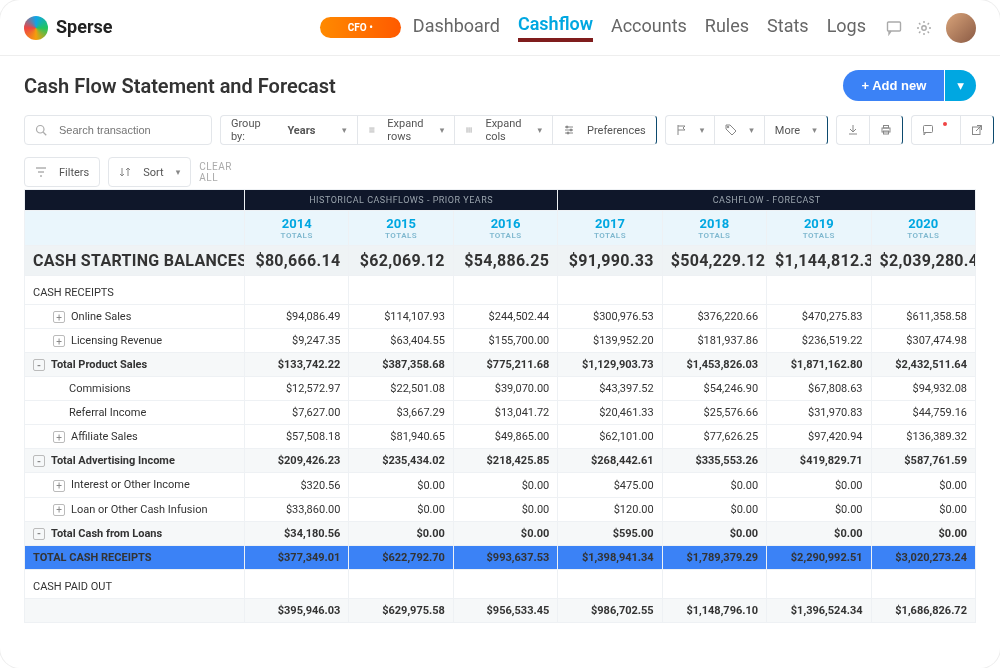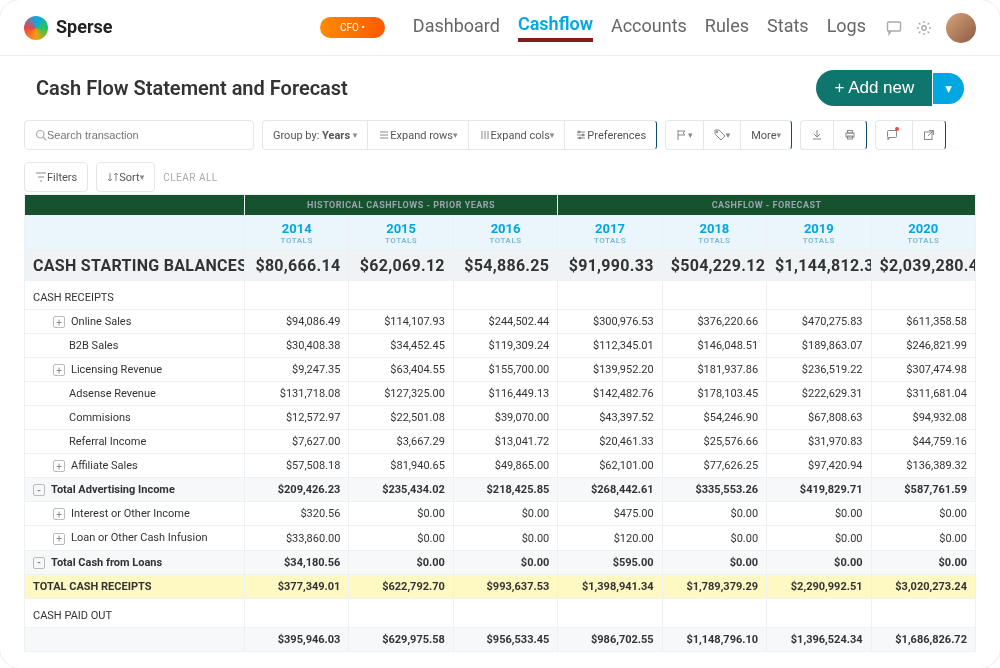--- a/index.html
+++ b/index.html
@@ -2,53 +2,53 @@
 <html><head>
 <meta charset="utf-8">
 <style>
 *{box-sizing:border-box;margin:0;padding:0}
 body{font-family:-apple-system,Segoe UI,Roboto,Helvetica,Arial,sans-serif;font-size:12px;color:#333;background:#fff;overflow:hidden}
 .app{width:1000px;height:668px;border-radius:20px;background:#fff;box-shadow:0 0 0 1px #eee;overflow:hidden;display:flex;flex-direction:column}
 .topbar{display:flex;align-items:center;height:56px;padding:0 24px;border-bottom:1px solid #eee}
 .logo{display:flex;gap:8px;font-weight:700;font-size:18px;color:#222}
 .logo-mark{width:24px;height:24px;border-radius:50%;background:conic-gradient(#0ea5e9,#22c55e,#f59e0b,#ef4444,#0ea5e9)}
 .spacer{flex:1}
-.badge-cfo{background:linear-gradient(90deg,#ff8a00,#ff5a00);color:#fff;font-size:10px;font-weight:400;padding:5px 20px;border-radius:999px;margin-right:28px}
+.badge-cfo{background:linear-gradient(90deg,#ff8a00,#ff5a00);color:#fff;font-size:10px;font-weight:700;padding:5px 28px;border-radius:999px;margin-right:12px}
 .nav{display:flex;gap:18px;align-items:center}
 .nav a{color:#666;text-decoration:none;font-size:18px;padding-bottom:4px}
 .nav a.active{color:#00a7e1;border-bottom:4px solid #7f1d1d;font-weight:600}
 .top-icons{display:flex;align-items:center;gap:14px;margin-left:20px;color:#aaa}
 .avatar{width:30px;height:30px;border-radius:50%;background:linear-gradient(135deg,#d9a47a,#8a5a44)}
-.page-head{display:flex;align-items:center;padding:14px 36px}
+.page-head{display:flex;align-items:center;padding:14px 24px}
 .page-title{font-size:20px;font-weight:600;color:#333}
-.add-new{background:#0f766e;color:#fff;border:none;border-radius:999px;padding:8px 18px;font-size:17px;font-weight:400;display:flex;align-items:center;gap:6px}
+.add-new{background:#3b82f6;color:#fff;border:none;border-radius:999px;padding:8px 18px;font-size:13px;font-weight:700;display:flex;align-items:center;gap:6px}
 .add-new-wrap{display:flex;align-items:center;gap:1px}
 .add-new-caret{background:#00a7e1;color:#fff;border:none;border-radius:0 999px 999px 0;padding:8px 12px}
 .toolbar{display:flex;gap:8px;padding:0 24px 10px}
-.tb-btn,.tb-input{border:1px solid #e3e6ea;background:#fff;color:#555;border-radius:4px;height:30px;padding:0 10px;font-size:11px;display:flex;align-items:center;gap:0}
+.tb-btn,.tb-input{border:1px solid #e3e6ea;background:#fff;color:#555;border-radius:4px;height:30px;padding:0 10px;font-size:11px;display:flex;align-items:center;gap:12px}
 .tb-input{width:230px}
 .tb-input input{border:none;outline:none;font-size:11px;flex:1;color:#555}
 .tb-group{display:flex}
 .tb-group .tb-btn{border-radius:0;border-right:none}
 .tb-group .tb-btn:first-child{border-radius:4px 0 0 4px}
 .tb-group .tb-btn:last-child{border-radius:0 4px 4px 0;border-right:1px solid #0c4a6e}
 .caret{font-size:9px;color:#888}
 .filters-row{display:flex;align-items:center;gap:8px;padding:0 24px;height:34px}
 .clear-all{color:#aaa;font-size:10px;letter-spacing:.5px}
 .table-wrap{flex:1;overflow:auto;padding:0 24px 20px}
 table{width:100%;border-collapse:collapse;font-size:11px;table-layout:fixed}
 th,td{text-align:right;padding:5px 8px;border:1px solid #eef1f4;white-space:nowrap;overflow:hidden}
 td:first-child,th:first-child{text-align:left;width:220px}
-.grp-head th{background:#14532d;color:#9aa4ad;font-size:9px;letter-spacing:.5px;text-align:center;font-weight:700}
+.grp-head th{background:#0f172a;color:#9aa4ad;font-size:9px;letter-spacing:.5px;text-align:center;font-weight:400}
 .yr-head th{background:#eaf6fc;color:#00a7e1;font-weight:700;text-align:center;font-size:13px}
 .yr-head th small{display:block;font-size:8px;color:#7fb8cf;font-weight:600;letter-spacing:.5px}
 .row-section td{background:#eff3f5;font-weight:700;font-size:16px;letter-spacing:.3px}
 .row-subtitle td{font-weight:400;font-size:11px;padding-top:10px}
 .row-total td{background:#f6f8f9;font-weight:700}
-.row-grand td{background:#fef9c3;font-weight:700}
+.row-grand td{background:#3b82f6;font-weight:700}
 .indent1{padding-left:28px!important}
 .indent2{padding-left:44px!important}
 .exp{display:inline-flex;width:12px;height:12px;border:1px solid #bbb;border-radius:2px;align-items:center;justify-content:center;font-size:10px;color:#888;margin-right:6px;vertical-align:middle}
 svg{display:block}
 </style>
 </head>
 <body>
 
 <div class="app">
   <div class="topbar">
@@ -239,48 +239,38 @@
             <td class="indent1"><span class="exp">+</span><span>Online Sales</span></td>
             <td>$94,086.49</td>
             <td>$114,107.93</td>
             <td>$244,502.44</td>
             <td>$300,976.53</td>
             <td>$376,220.66</td>
             <td>$470,275.83</td>
             <td>$611,358.58</td>
           </tr>
           <tr>
-            <td class="indent2"><span>B2B Sales</span></td>
-            <td>$30,408.38</td>
-            <td>$34,452.45</td>
-            <td>$119,309.24</td>
-            <td>$112,345.01</td>
-            <td>$146,048.51</td>
-            <td>$189,863.07</td>
-            <td>$246,821.99</td>
-          </tr>
-          <tr>
             <td class="indent1"><span class="exp">+</span><span>Licensing Revenue</span></td>
             <td>$9,247.35</td>
             <td>$63,404.55</td>
             <td>$155,700.00</td>
             <td>$139,952.20</td>
             <td>$181,937.86</td>
             <td>$236,519.22</td>
             <td>$307,474.98</td>
           </tr>
-          <tr>
-            <td class="indent2"><span>Adsense Revenue</span></td>
-            <td>$131,718.08</td>
-            <td>$127,325.00</td>
-            <td>$116,449.13</td>
-            <td>$142,482.76</td>
-            <td>$178,103.45</td>
-            <td>$222,629.31</td>
-            <td>$311,681.04</td>
+          <tr class="row-total">
+            <td><span class="exp">-</span><span>Total Product Sales</span></td>
+            <td>$133,742.22</td>
+            <td>$387,358.68</td>
+            <td>$775,211.68</td>
+            <td>$1,129,903.73</td>
+            <td>$1,453,826.03</td>
+            <td>$1,871,162.80</td>
+            <td>$2,432,511.64</td>
           </tr>
           <tr>
             <td class="indent2"><span>Commisions</span></td>
             <td>$12,572.97</td>
             <td>$22,501.08</td>
             <td>$39,070.00</td>
             <td>$43,397.52</td>
             <td>$54,246.90</td>
             <td>$67,808.63</td>
             <td>$94,932.08</td>

